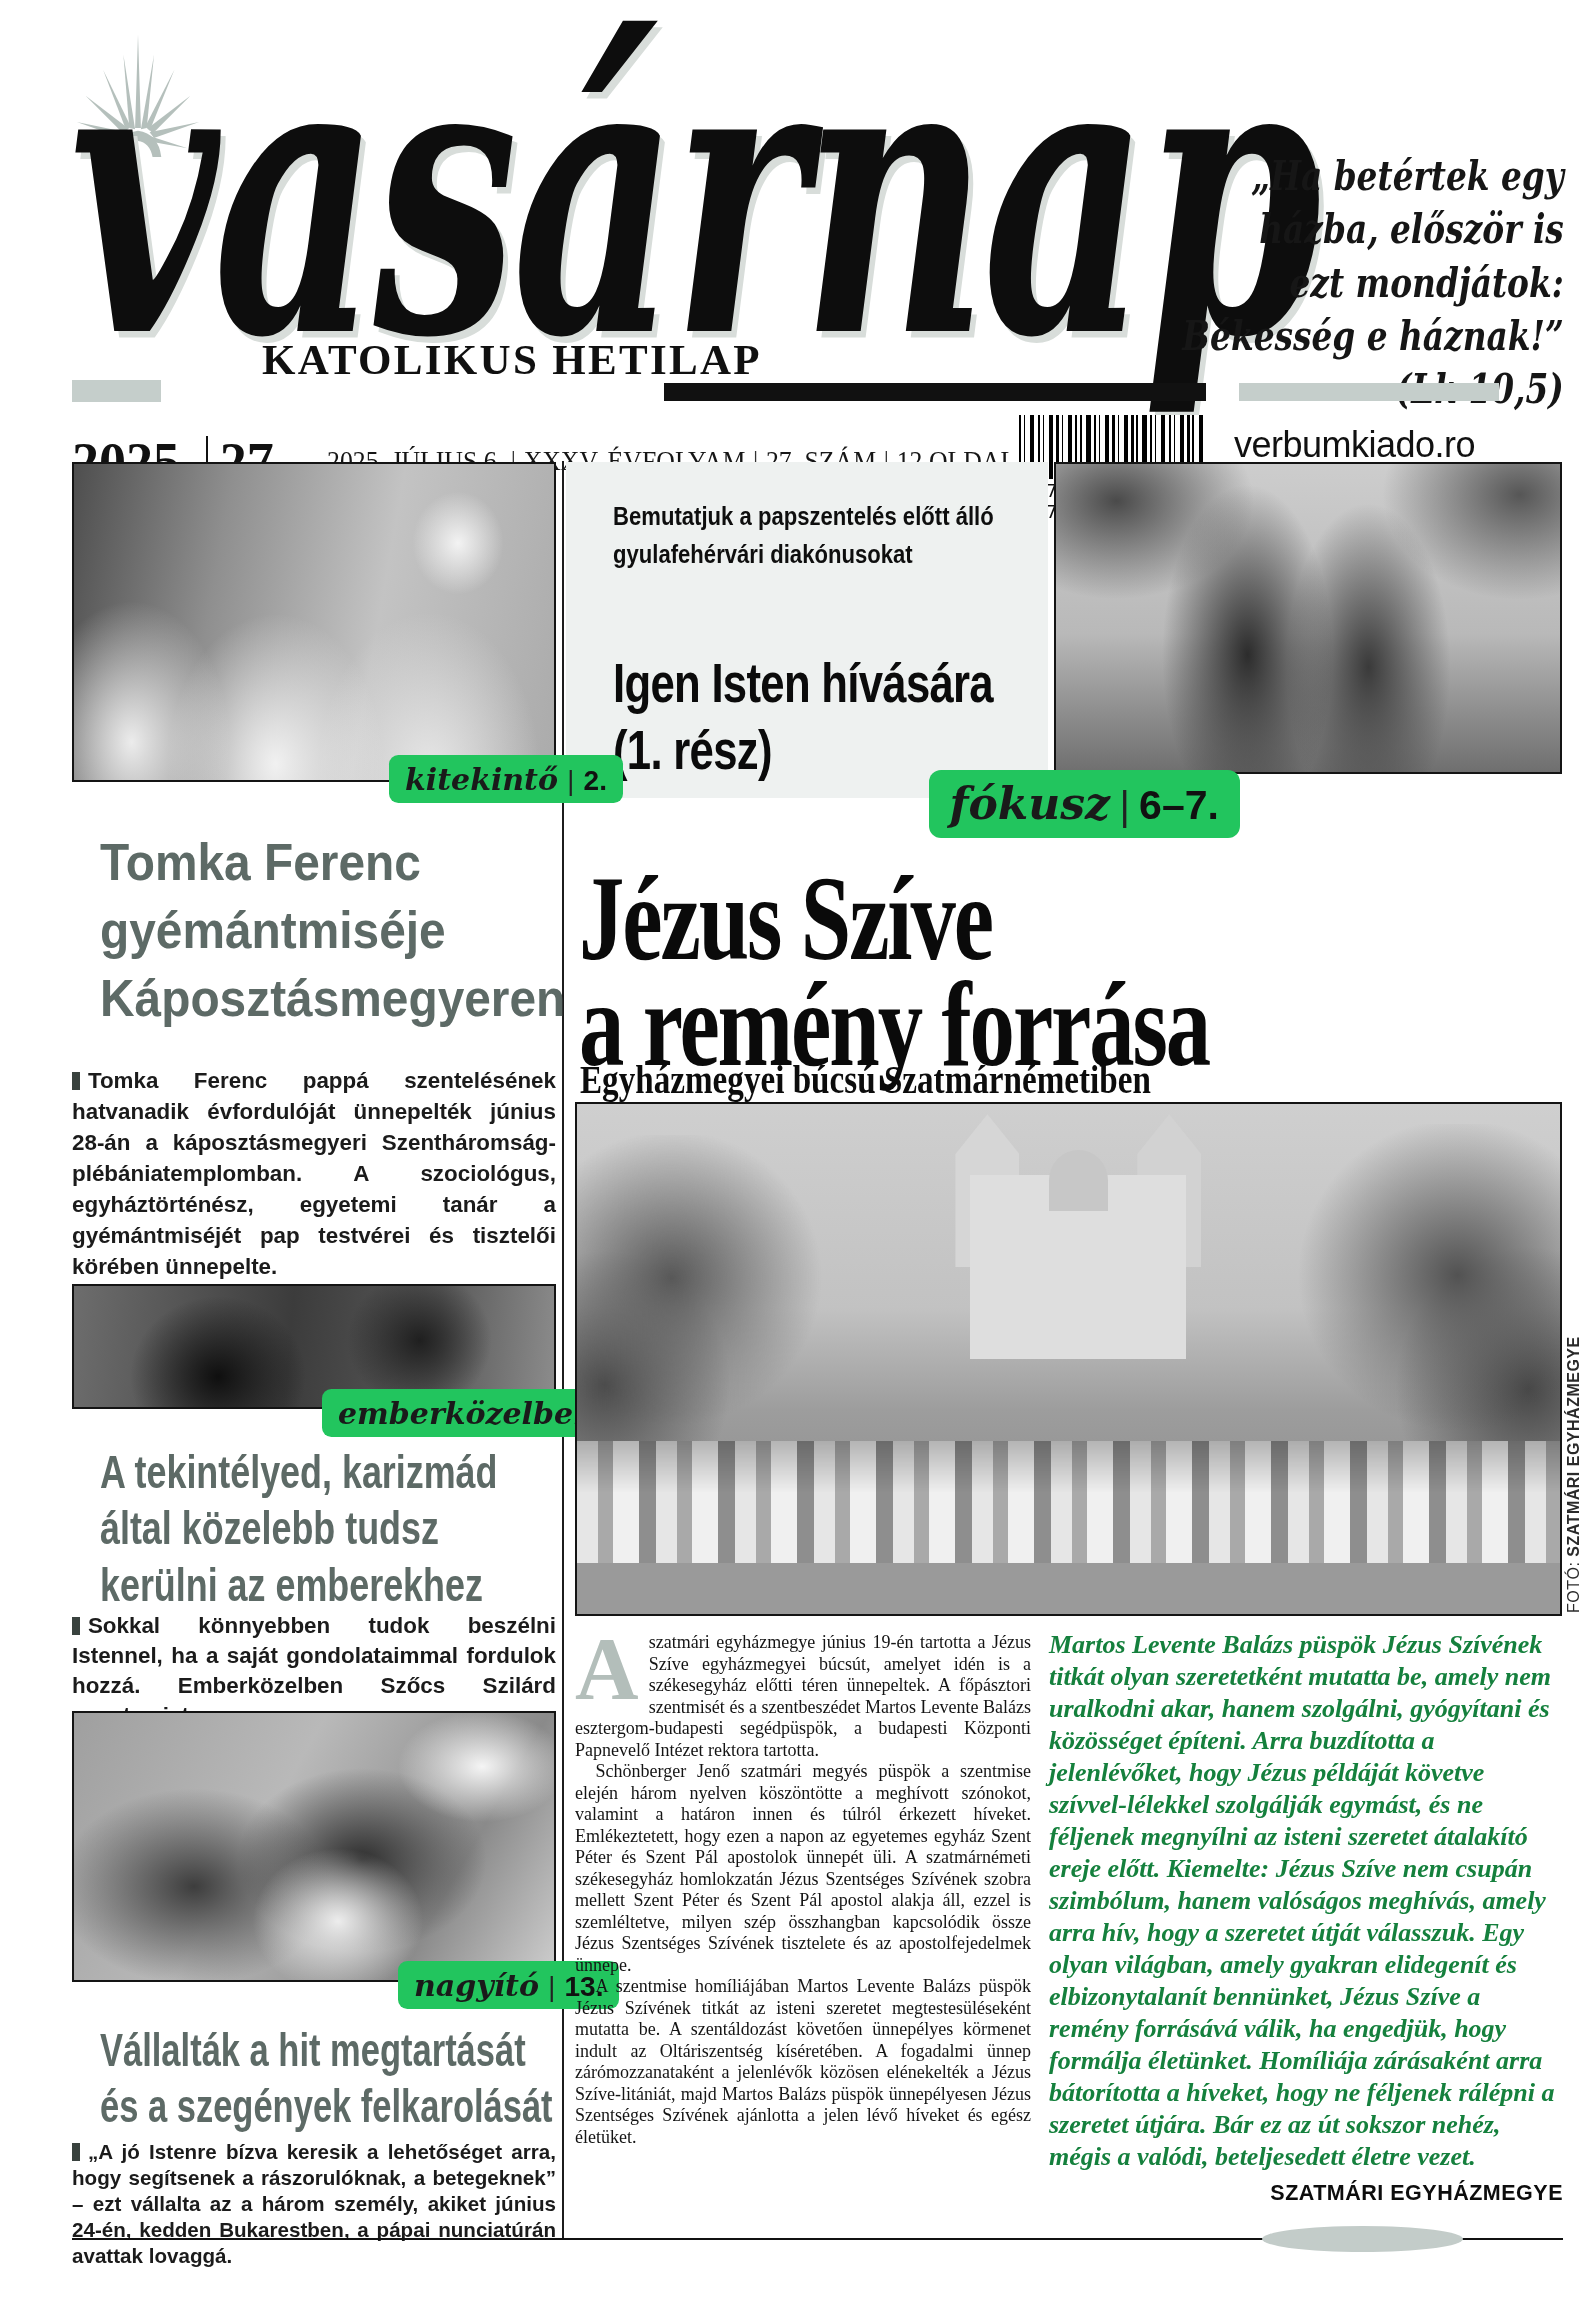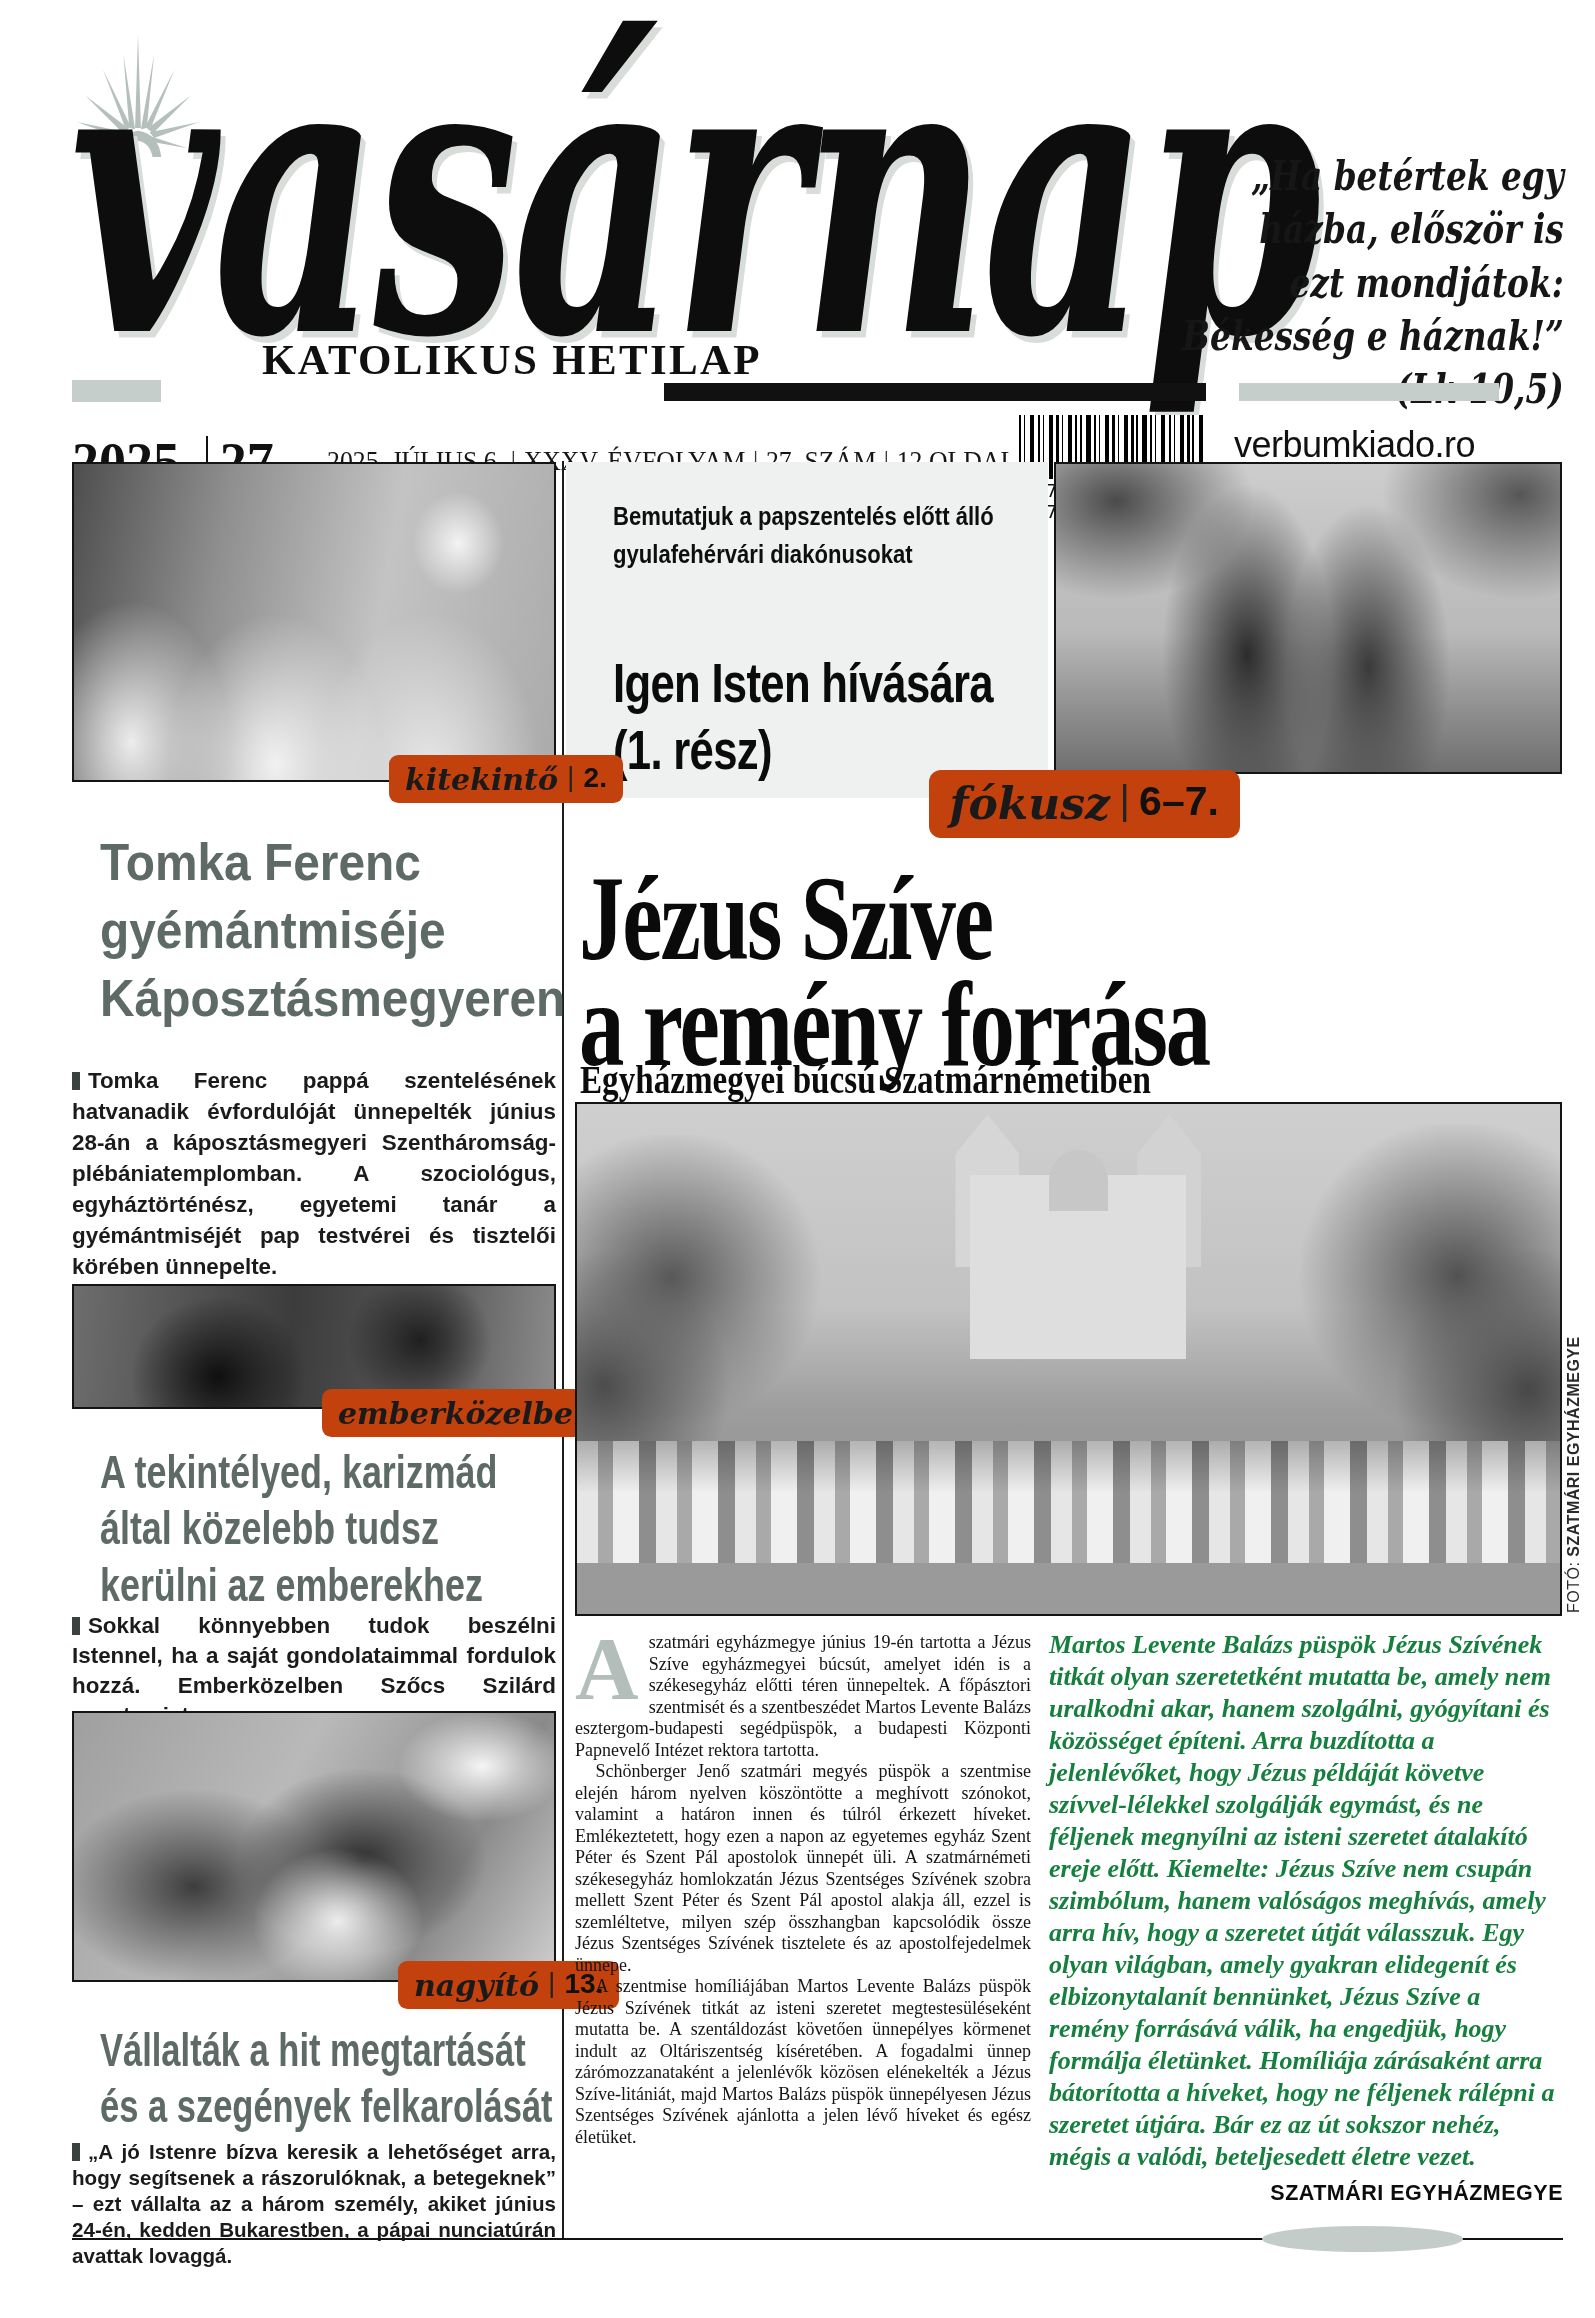--- a/index.html
+++ b/index.html
@@ -86,21 +86,21 @@
   #tree-right{right:-4%;top:4%;width:36%;height:74%;background:
       radial-gradient(60% 55% at 60% 40%,#525252,rgba(0,0,0,0) 75%),
       radial-gradient(50% 50% at 80% 70%,#464646,rgba(0,0,0,0) 75%);}
   #crowd{left:0;bottom:0;width:100%;height:34%;
      background:
       linear-gradient(180deg,rgba(0,0,0,0.25),rgba(0,0,0,0) 30%),
       repeating-linear-gradient(90deg,#e6e6e6 0 21.5px,#a9a9a9 21.5px 36px,#f0f0f0 36px 62px,#8e8e8e 62px 79px);}
   #pavement{left:0;bottom:0;width:100%;height:10%;background:#9a9a9a;}
 
   
-  .tag{display:inline-flex;align-items:flex-start;background:#c2410c;border-radius:9.3px;
+  .tag{display:inline-flex;align-items:flex-end;background:#22c55e;border-radius:9.3px;
        padding:6.5px 16px;white-space:nowrap;}
   .tag .t-label{font-family:"DejaVu Serif",serif;font-style:italic;font-weight:bold;font-size:30px;color:#1a1a1a;}
   .tag .t-sep{font-size:27px;font-weight:200;padding:0 9.3px;color:#222;font-family:"Liberation Sans",sans-serif;}
   .tag .t-page{font-weight:bold;font-size:28px;font-family:"Liberation Sans",sans-serif;color:#111;}
   #tag-kitekinto{left:389px;top:755px;}
   #tag-ember{left:322px;top:1389px;}
   #tag-nagyito{left:398px;top:1961px;}
   #tag-fokusz{left:929px;top:770px;padding:8.4px 20.6px;border-radius:12px;}
   #tag-fokusz .t-label{font-size:44px;}
   #tag-fokusz .t-sep{font-size:40px;}

